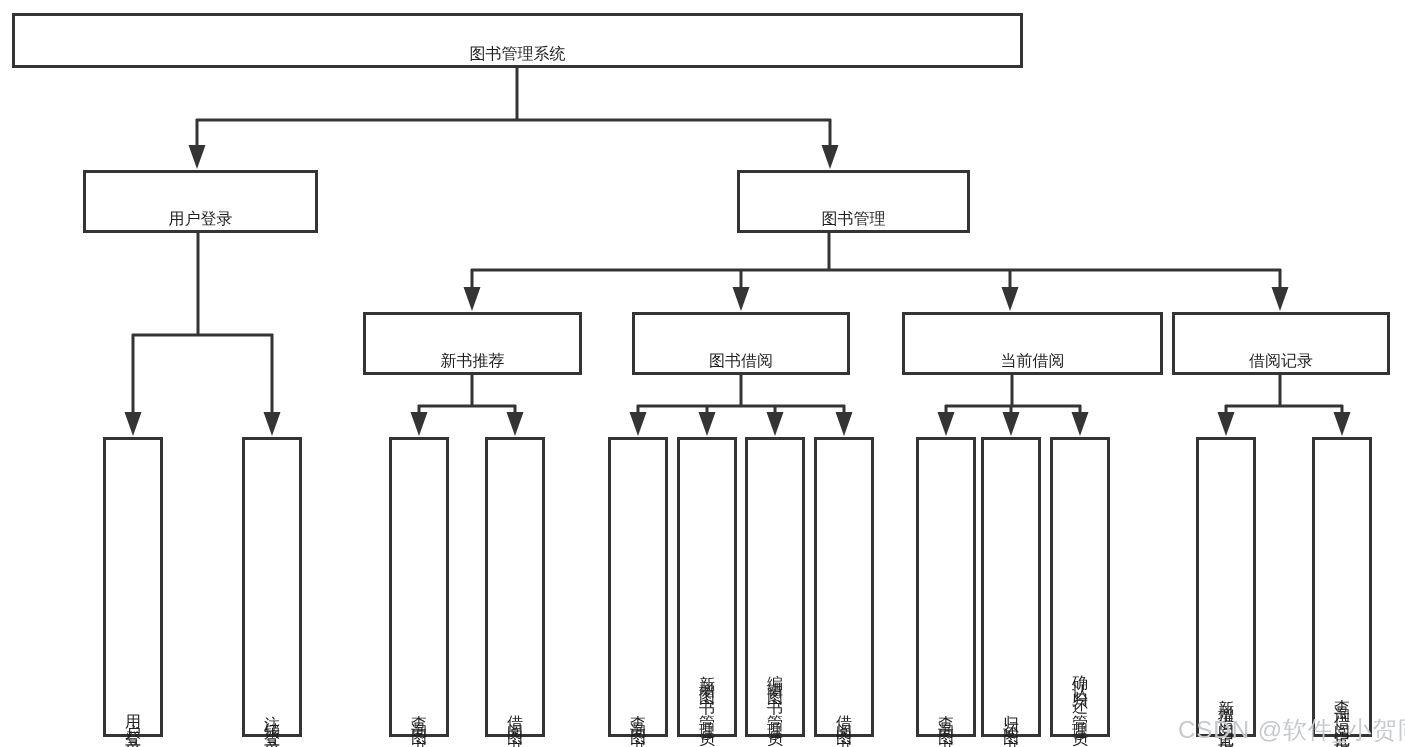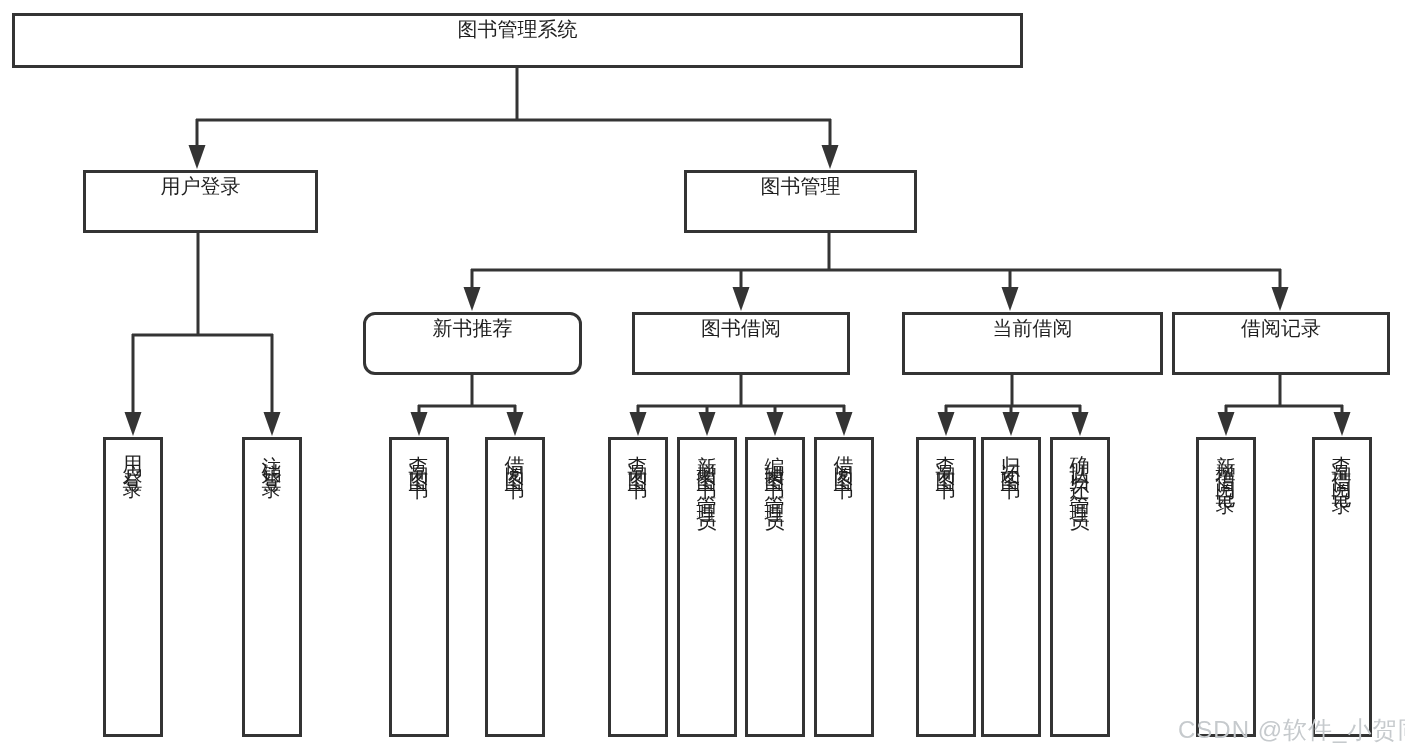--- a/index.html
+++ b/index.html
@@ -3,22 +3,22 @@
 <meta charset="utf-8">
 <style>
   html,body{margin:0;padding:0;background:#fff;}
   #stage{
     position:relative;width:1405px;height:747px;background:#fff;overflow:hidden;
     font-family:"Liberation Sans",sans-serif;
   }
   #connector-svg{position:absolute;left:0;top:0;z-index:1;}
   .box{
     position:absolute;box-sizing:border-box;border:3px solid #343434;background:#fff;
-    display:flex;align-items:flex-start;justify-content:center;
-    color:#1f1f1f;font-size:20px;z-index:2;
+    display:flex;align-items:flex-end;justify-content:center;
+    color:#1f1f1f;font-size:16px;z-index:2;
   }
   .hrow{height:63px;}
   .leaf{top:437px;width:60px;height:300px;}
   .vtext{
     writing-mode:vertical-rl;text-orientation:mixed;
     letter-spacing:8px;line-height:1;display:block;
   }
   #watermark{
     position:absolute;left:1178px;top:714px;z-index:5;
     color:#c6cacd;font-size:24px;letter-spacing:1px;white-space:nowrap;
@@ -62,25 +62,25 @@
     </g>
   </svg>
 
   <div class="box" style="left:12px;top:13px;width:1011px;height:55px;">
     <span>图书管理系统</span>
   </div>
 
   <div class="box hrow" style="left:83px;top:170px;width:235px;">
     <span>用户登录</span>
   </div>
-  <div class="box hrow" style="left:684px;top:170px;width:233px;">
+  <div class="box hrow" style="left:737px;top:170px;width:233px;">
     <span>图书管理</span>
   </div>
 
-  <div class="box hrow" style="left:363px;top:312px;width:219px;border-radius:12px;">
+  <div class="box hrow" style="left:363px;top:312px;width:219px;">
     <span>新书推荐</span>
   </div>
   <div class="box hrow" style="left:632px;top:312px;width:218px;">
     <span>图书借阅</span>
   </div>
   <div class="box hrow" style="left:902px;top:312px;width:261px;">
     <span>当前借阅</span>
   </div>
   <div class="box hrow" style="left:1172px;top:312px;width:218px;">
     <span>借阅记录</span>

